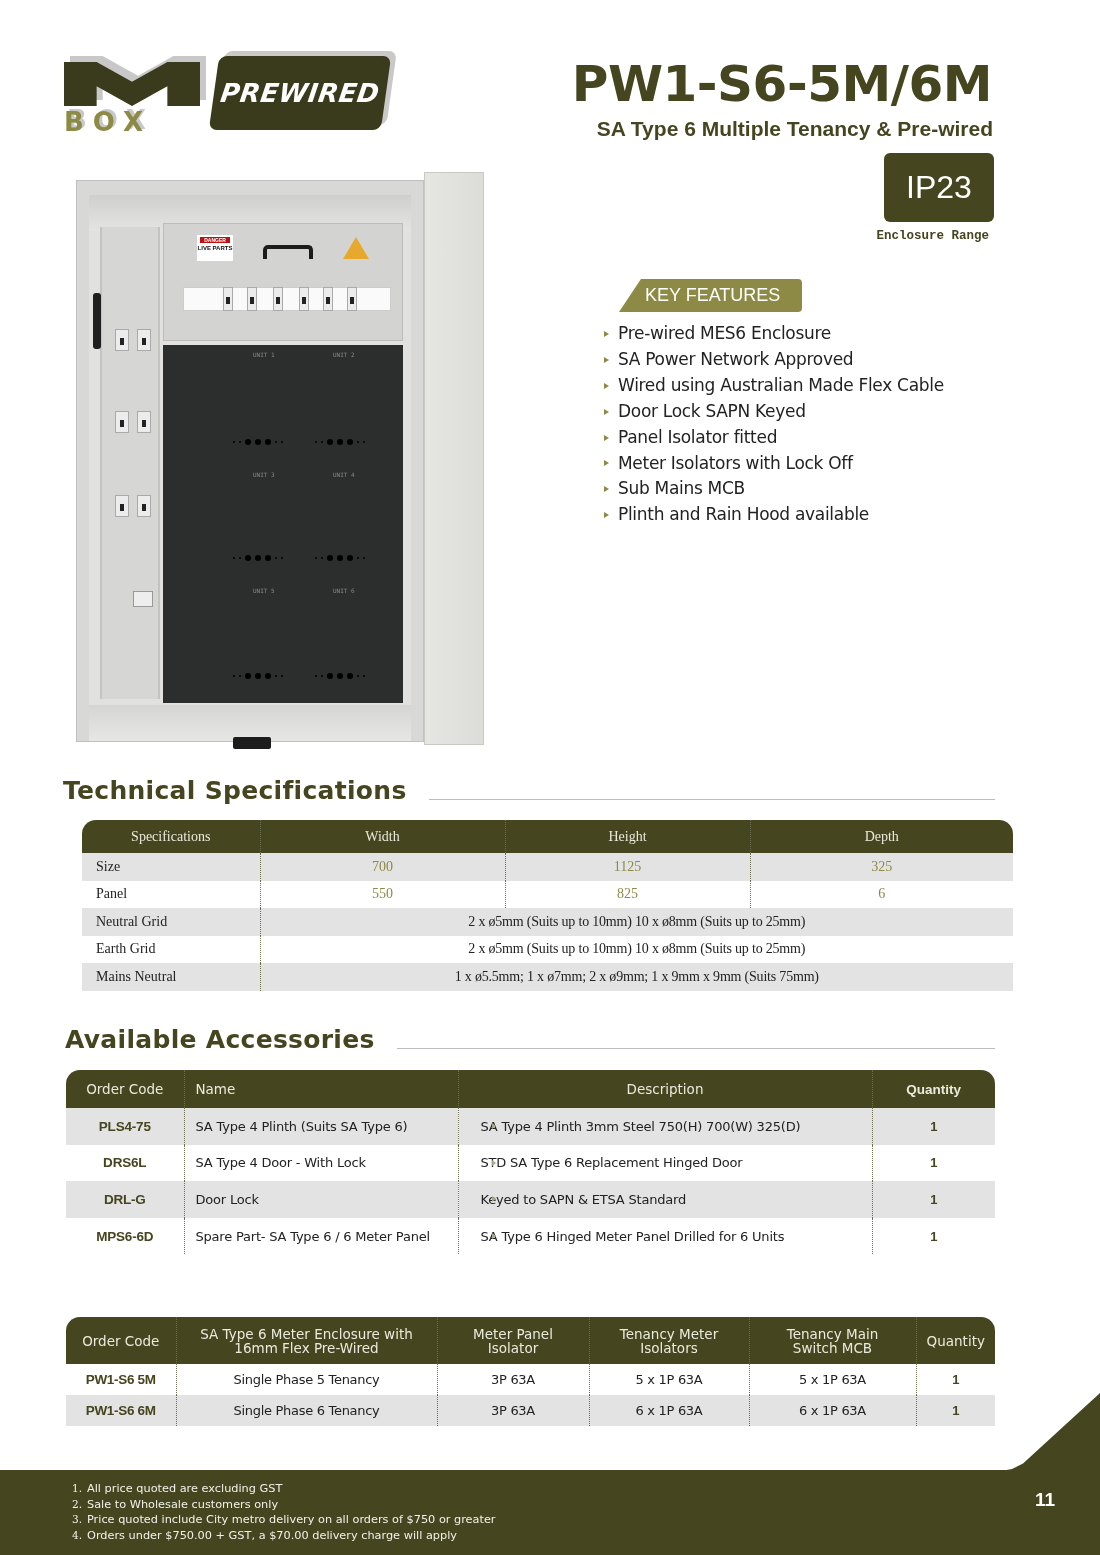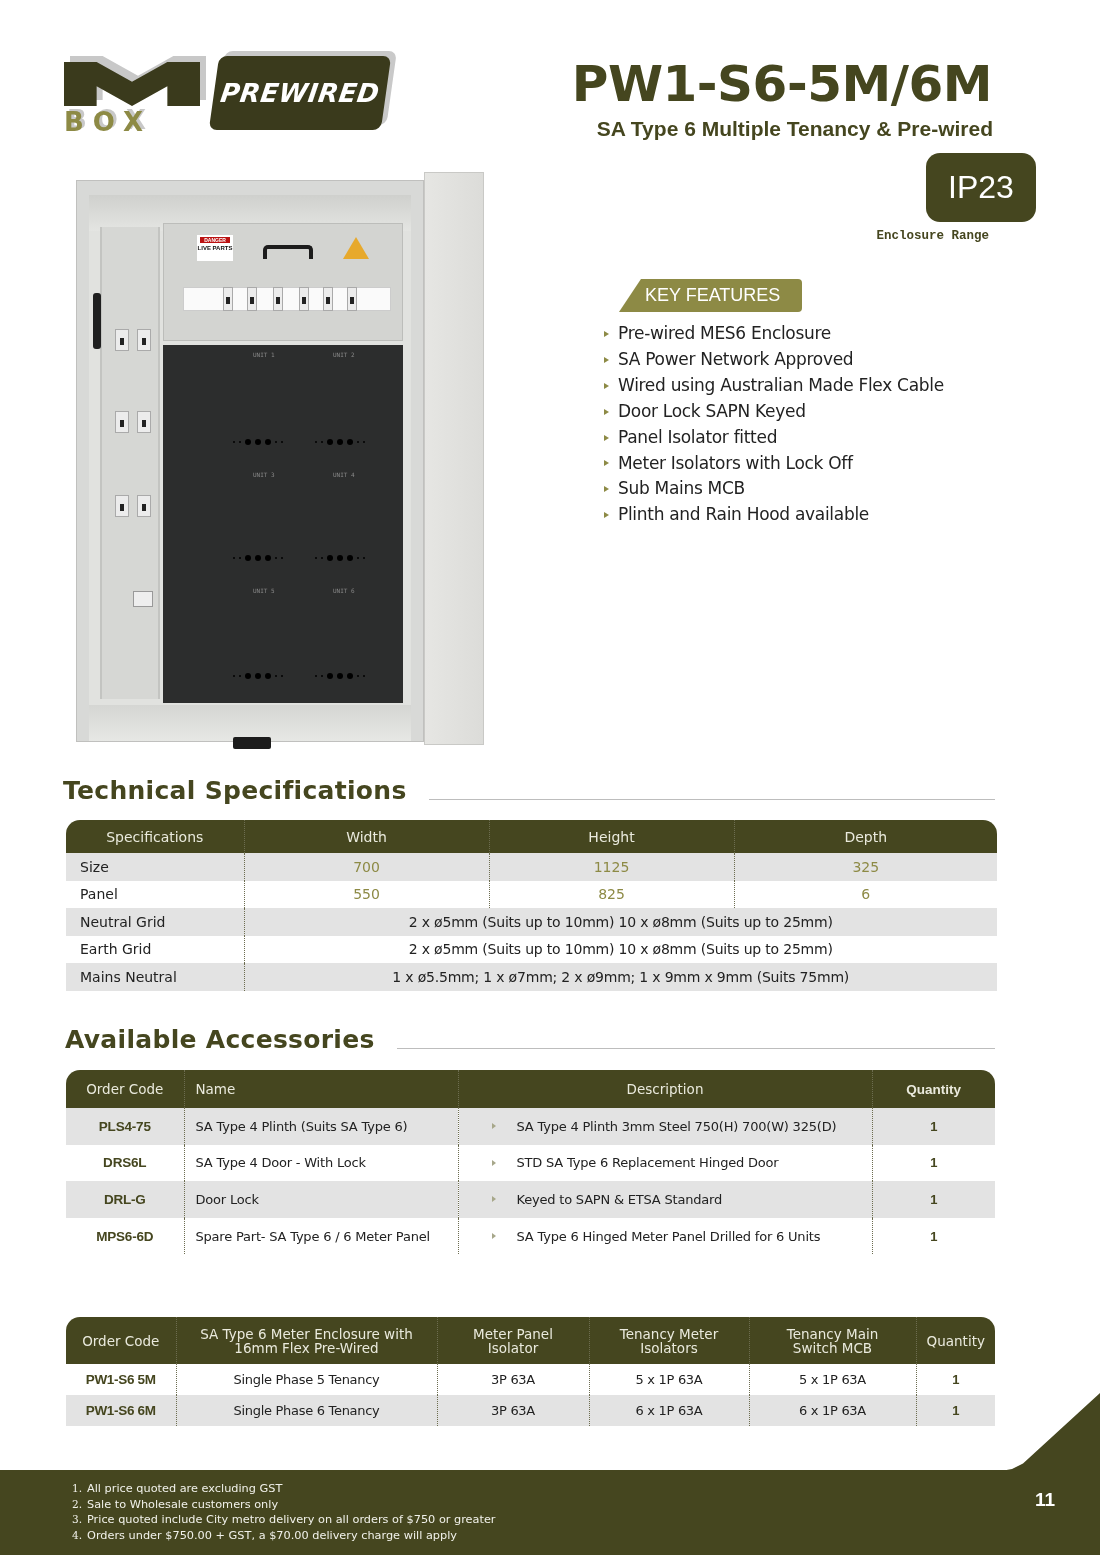--- a/index.html
+++ b/index.html
@@ -19,22 +19,22 @@
   .logo-pw { position: absolute; left: 152px; top: 6px; width: 172px; height: 74px; background: #3a3a1c;
     border-radius: 8px; transform: skewX(-8deg); box-shadow: 5px -5px 0 #c9c9c9; display: flex; align-items: center; justify-content: center; }
   .logo-pw span { color: #fff; font-family: "DejaVu Sans", sans-serif; font-weight: bold; font-style: italic;
     font-size: 26px; letter-spacing: 0.5px; transform: skewX(0deg); }
 
   
   .title { position: absolute; right: 108px; top: 56px; font-size: 50px; font-weight: bold; color: #45461f;
     font-family: "DejaVu Sans", sans-serif; letter-spacing: -0.5px; line-height: 56px; }
   .subtitle { position: absolute; right: 107px; top: 116px; font-size: 21px; font-weight: bold; color: #45461f;
     font-family: "Liberation Sans", sans-serif; line-height: 26px; }
-  .ip-badge { position: absolute; left: 884px; top: 153px; width: 110px; height: 69px; background: #45461f; border-radius: 14px;
-    color: #fff; font-size: 32px; font-family: "Liberation Sans", sans-serif; display: flex; align-items: center; justify-content: center; margin-left: 42px; }
+  .ip-badge { position: absolute; left: 884px; top: 153px; width: 110px; height: 69px; background: #45461f; border-radius: 6px;
+    color: #fff; font-size: 32px; font-family: "Liberation Sans", sans-serif; display: flex; align-items: center; justify-content: center; }
   .ip-label { position: absolute; right: 111px; top: 229px; font-size: 12.5px; color: #45461f; font-weight: bold;
     font-family: Liberation Mono, monospace; margin-left: 36px; }
 
   
   .photo { position: absolute; left: 74px; top: 172px; width: 412px; height: 575px; }
   .cab { position: absolute; left: 2px; top: 8px; width: 348px; height: 562px; background: #d8d9d7;
     border: 1px solid #c0c0be; }
   .cab-inner { position: absolute; left: 12px; top: 14px; width: 322px; height: 536px; background: #e1e2df; }
   .cab-top { position: absolute; left: 12px; top: 14px; width: 322px; height: 36px; background: linear-gradient(#cfd0cd, #e4e5e2); }
   .rail { position: absolute; left: 23px; top: 46px; width: 60px; height: 472px; background: #d6d7d4; border-left: 2px solid #c3c4c1; border-right: 2px solid #c3c4c1; }
@@ -71,37 +71,37 @@
   .sec-head { position: absolute; font-size: 25px; color: #45461f; font-family: "DejaVu Sans", sans-serif; letter-spacing: 0.3px; background: #fff; padding-right: 22px; }
   .sec-line { position: absolute; height: 1px; background: #bdbdbd; }
 
   
   table { border-collapse: collapse; position: absolute; font-family: "DejaVu Sans", sans-serif; }
   th { background: #45461f; color: #eaeadd; font-weight: normal; font-size: 14px; }
   td { font-size: 14px; color: #222; }
   .dot-r { border-right: 1px dotted #6d6d50; }
   tr.g td { background: #e3e3e3; }
 
-  .spec { left: 66px; top: 820px; width: 931px; }
+  .spec { left: 82px; top: 820px; width: 931px; font-family: Liberation Serif, serif; }
   .spec th { height: 33px; }
   .spec th:first-child { border-top-left-radius: 14px; }
   .spec th:last-child { border-top-right-radius: 14px; }
   .spec td { height: 27.5px; }
   .spec td.lbl { padding-left: 14px; font-size: 14px; }
   .spec td.num { text-align: center; color: #8d8a45; font-size: 14px; }
   .spec td.span { text-align: center; font-size: 14px; letter-spacing: -0.2px; }
 
   .acc { left: 66px; top: 1070px; width: 929px; }
   .acc th { height: 38px; font-size: 13.5px; }
   .acc th:first-child { border-top-left-radius: 14px; }
   .acc th:last-child { border-top-right-radius: 14px; }
   .acc td { height: 36.6px; font-size: 13px; letter-spacing: -0.2px; }
   .acc td.code { text-align: center; color: #45461f; font-weight: bold; font-family: "Liberation Sans", sans-serif; font-size: 13.5px; }
   .acc td.nm { padding-left: 11px; }
-  .acc td.desc { padding-left: 48px; position: relative; }
+  .acc td.desc { padding-left: 12px; position: relative; }
   .acc td.desc::before { content: ""; position: absolute; left: 33px; top: 50%; margin-top: -3px; border-top: 3px solid transparent; border-bottom: 3px solid transparent; border-left: 4px solid #a7a78a; }
   .acc td.desc span { padding-left: 10px; }
   .acc td.qty { text-align: center; color: #45461f; font-weight: bold; font-family: "Liberation Sans", sans-serif; }
 
   .ord { left: 66px; top: 1317px; width: 929px; }
   .ord th { height: 47px; font-size: 13.5px; line-height: 14px; }
   .ord th:first-child { border-top-left-radius: 14px; }
   .ord th:last-child { border-top-right-radius: 14px; }
   .ord td { height: 31px; text-align: center; font-size: 13px; letter-spacing: -0.3px; }
   .ord td.code { color: #45461f; font-weight: bold; font-family: "Liberation Sans", sans-serif; font-size: 13.5px; }

